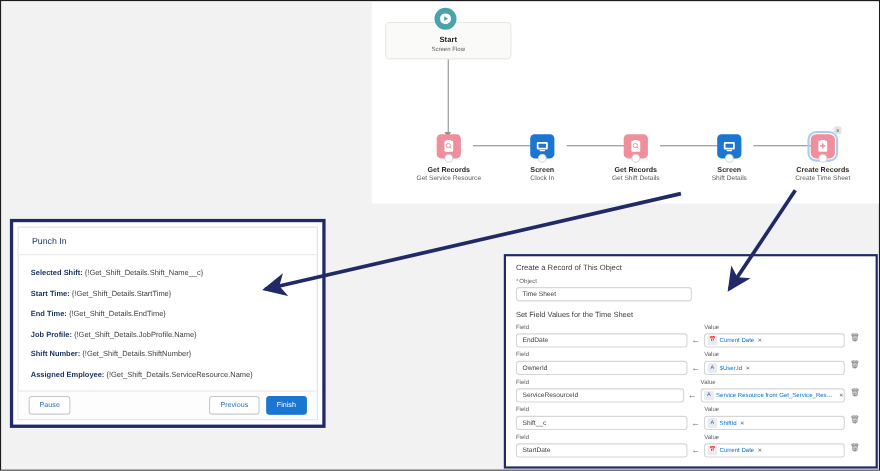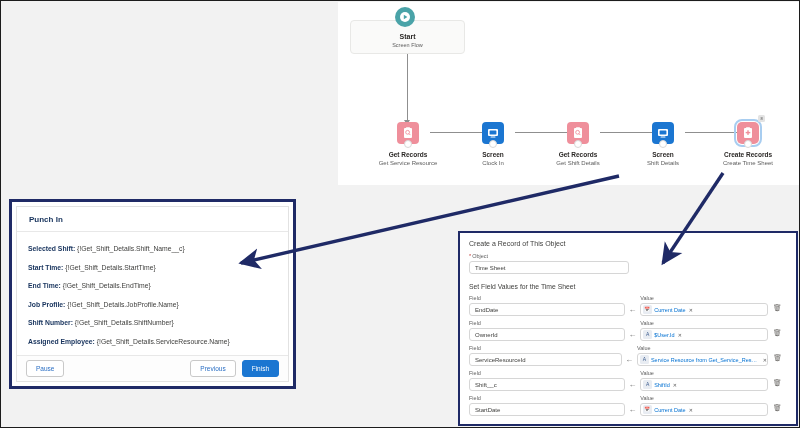--- a/index.html
+++ b/index.html
@@ -189,21 +189,21 @@
   .punch-header {
     height: 25px;
     border-bottom: 1px solid #e8e8e8;
     display: flex;
     align-items: center;
     padding-left: 12px;
     box-sizing: border-box;
   }
   .punch-header-title {
     font-size: 8px;
-    font-weight: bold;
+    font-weight: normal;
     color: #16325c;
   }
   .punch-body {
     flex: 1;
     padding: 12px 11px 0 11px;
     box-sizing: border-box;
   }
   .punch-row {
     font-size: 6.8px;
     color: #3e3e3c;

